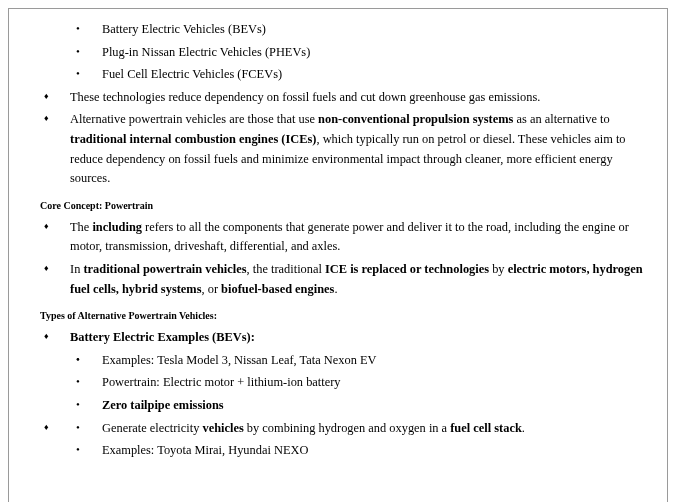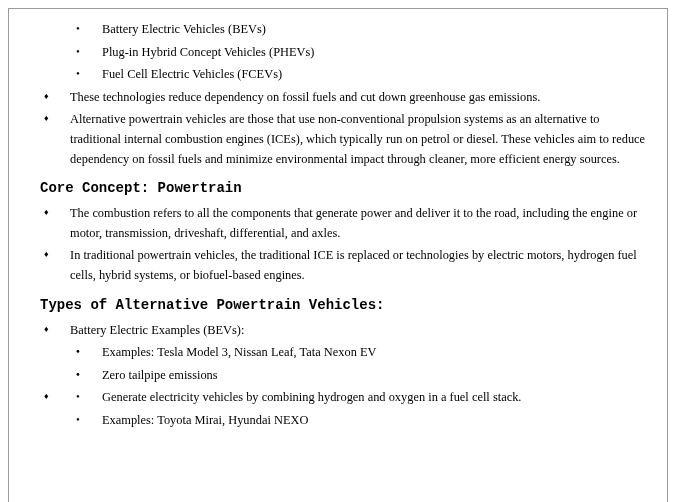--- a/index.html
+++ b/index.html
@@ -66,47 +66,46 @@
   .lvl2 > .bullet {
     position: absolute;
     left: 46px;
     top: 0;
     font-size: 11px;
     line-height: 1.5;
     color: #000;
   }
   .heading {
     font-weight: bold;
-    font-size: 14px;
+    font-size: 10px;
     margin: 9px 0 5px 10px;
     line-height: 1.5;
-    font-family: Liberation Mono, monospace;
   }
-  b { font-weight: normal; }
+  b { font-weight: bold; }
   .text { display: inline; }
 </style>
 </head>
 <body>
 
 <div class="page">
   <div class="frame"></div>
   <div class="content">
     <ul id="doc-list">
         <li class="lvl2"><span class="bullet">•</span><span class="text">Battery Electric Vehicles (BEVs)</span></li>
-        <li class="lvl2"><span class="bullet">•</span><span class="text">Plug-in Hybrid Concept Vehicles (PHEVs)</span></li>
+        <li class="lvl2"><span class="bullet">•</span><span class="text">Plug-in Nissan Electric Vehicles (PHEVs)</span></li>
         <li class="lvl2"><span class="bullet">•</span><span class="text">Fuel Cell Electric Vehicles (FCEVs)</span></li>
         <li class="lvl1"><span class="bullet">♦</span><span class="text">These technologies reduce dependency on fossil fuels and cut down greenhouse gas emissions.</span></li>
         <li class="lvl1"><span class="bullet">♦</span><span class="text">Alternative powertrain vehicles are those that use <b>non-conventional propulsion systems</b> as an alternative to <b>traditional internal combustion engines (ICEs)</b>, which typically run on petrol or diesel. These vehicles aim to reduce dependency on fossil fuels and minimize environmental impact through cleaner, more efficient energy sources.</span></li>
         <div class="heading">Core Concept: Powertrain</div>
-        <li class="lvl1"><span class="bullet">♦</span><span class="text">The <b>combustion</b> refers to all the components that generate power and deliver it to the road, including the engine or motor, transmission, driveshaft, differential, and axles.</span></li>
+        <li class="lvl1"><span class="bullet">♦</span><span class="text">The <b>including</b> refers to all the components that generate power and deliver it to the road, including the engine or motor, transmission, driveshaft, differential, and axles.</span></li>
         <li class="lvl1"><span class="bullet">♦</span><span class="text">In <b>traditional powertrain vehicles</b>, the traditional <b>ICE is replaced or technologies</b> by <b>electric motors, hydrogen fuel cells, hybrid systems</b>, or <b>biofuel-based engines</b>.</span></li>
         <div class="heading">Types of Alternative Powertrain Vehicles:</div>
         <li class="lvl1"><span class="bullet">♦</span><span class="text"><b>Battery Electric Examples (BEVs):</b></span></li>
         <li class="lvl2"><span class="bullet">•</span></li>
         <li class="lvl2"><span class="bullet">•</span><span class="text">Examples: Tesla Model 3, Nissan Leaf, Tata Nexon EV</span></li>
-        <li class="lvl2"><span class="bullet">•</span></li>
+        <li class="lvl2"><span class="bullet">•</span><span class="text">Powertrain: Electric motor + lithium-ion battery</span></li>
         <li class="lvl2"><span class="bullet">•</span><span class="text"><b>Zero tailpipe emissions</b></span></li>
         <li class="lvl1"><span class="bullet">♦</span></li>
         <li class="lvl2"><span class="bullet">•</span><span class="text">Generate electricity <b>vehicles</b> by combining hydrogen and oxygen in a <b>fuel cell stack</b>.</span></li>
         <li class="lvl2"><span class="bullet">•</span><span class="text">Examples: Toyota Mirai, Hyundai NEXO</span></li>
       </ul>
   </div>
 </div>
 
 </body></html>

